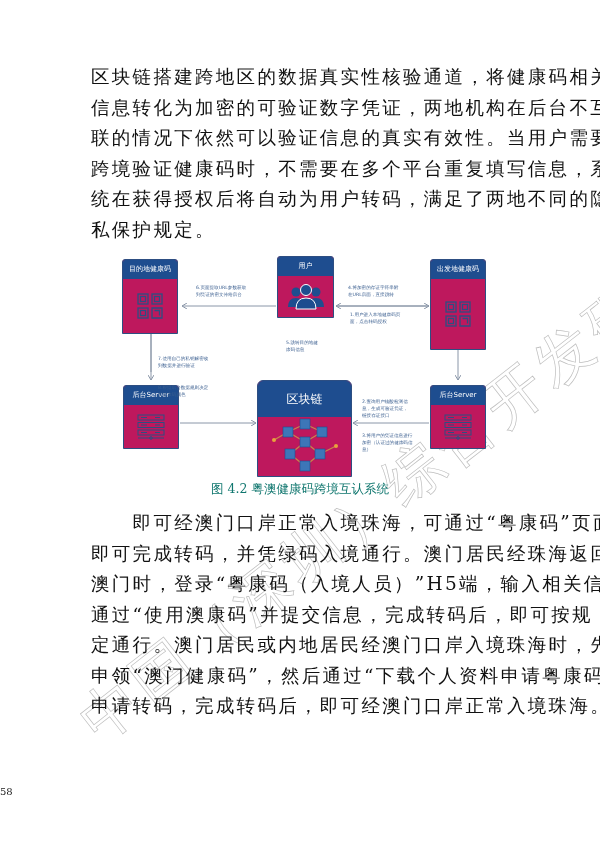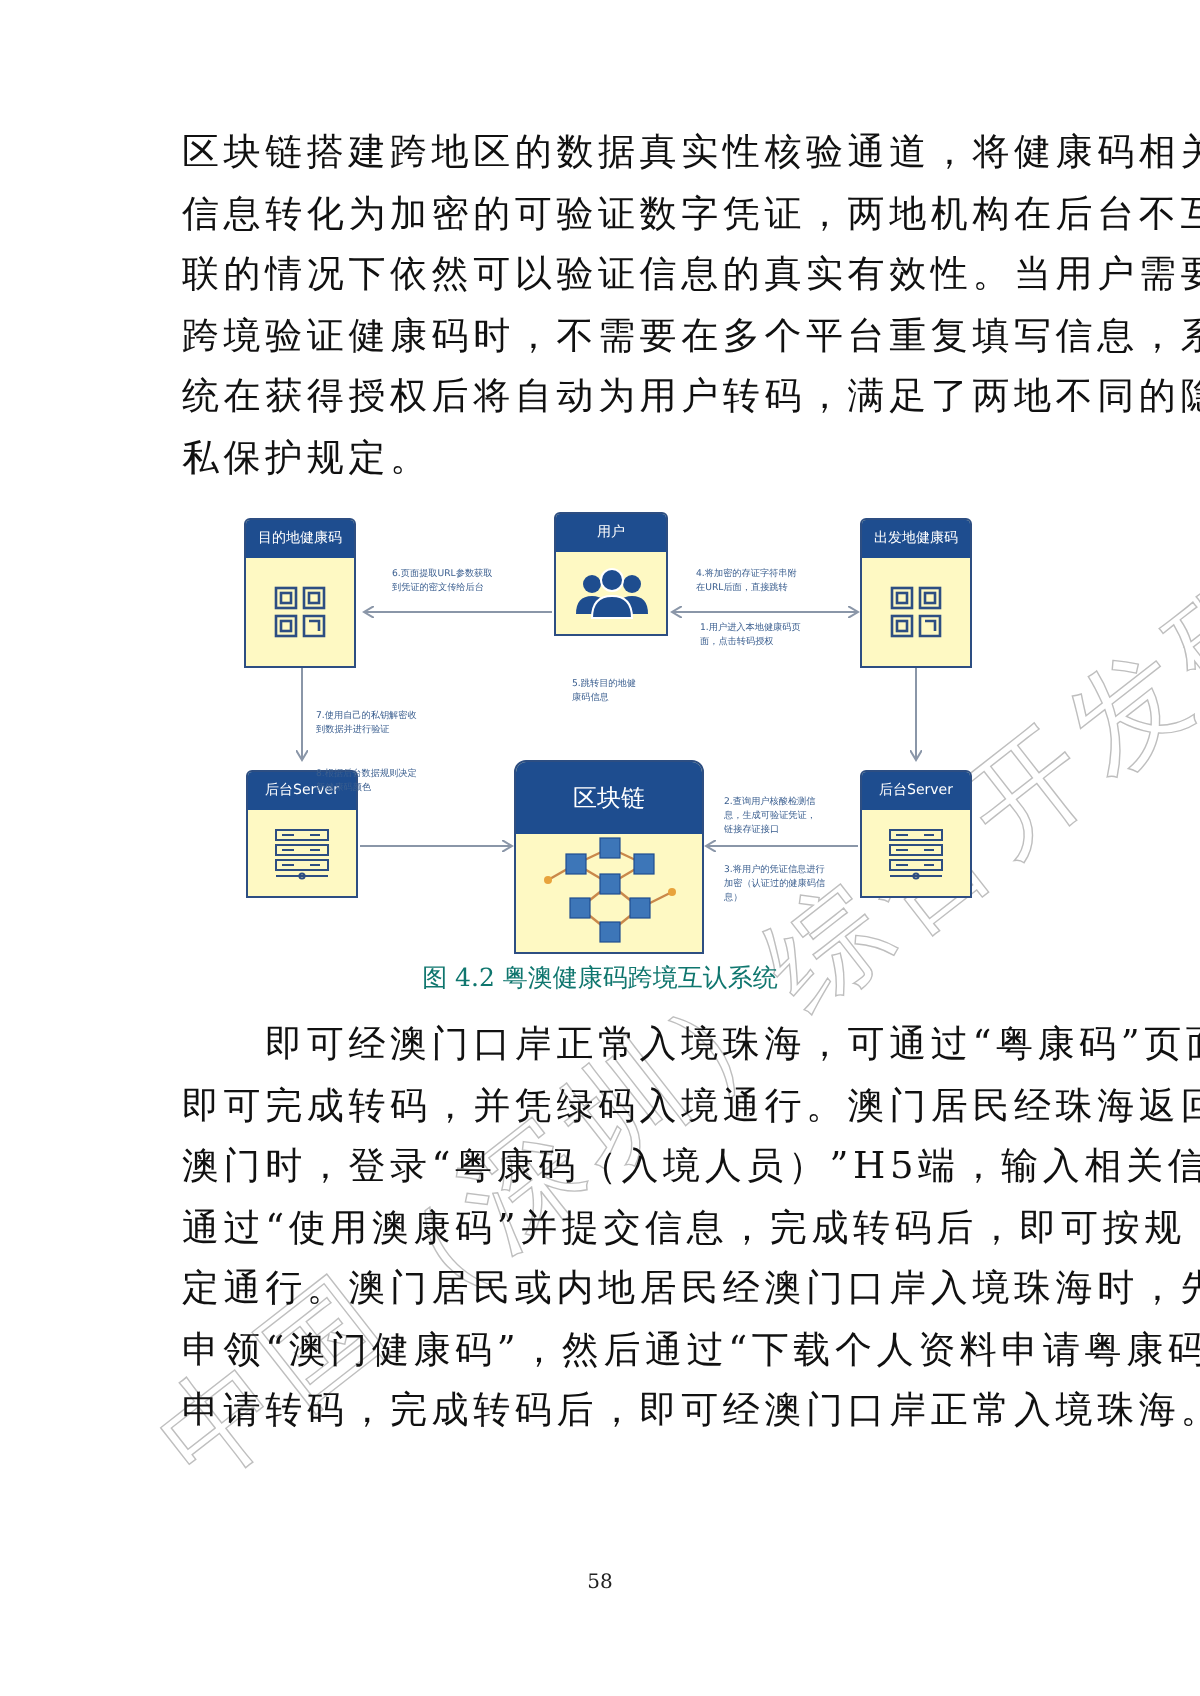--- a/index.html
+++ b/index.html
@@ -13,28 +13,28 @@
     text-align: justify; margin: 0;
   }
   .para .line { display: block; white-space: nowrap; }
   #para1 { top: 62px; }
   #para2 { top: 508px; }
   .caption {
     position: absolute; top: 481px; left: 0; width: 600px; text-align: center;
     font-size: 12.5px; color: #0f766e;
   }
   .page-num {
-    position: absolute; top: 786px; left: 0; width: 600px; text-align: center;
+    position: absolute; top: 786px; left: 0; width: 600px; text-align: left;
     font-size: 10px; color: #222;
   }
 
   
   .diagram { position: absolute; left: 0; top: 0; width: 600px; height: 848px; pointer-events: none; }
   .node {
-    position: absolute; border: 1.5px solid #2d4e82; background: #fef9c3; border-radius: 3px 3px 0 0;
+    position: absolute; border: 1.5px solid #2d4e82; background: #be185d; border-radius: 3px 3px 0 0;
     box-sizing: border-box; pointer-events: auto;
   }
   .node .hdr {
     background: #1e4d8f; color: #fff; font-family: "DejaVu Sans", sans-serif;
     font-size: 7px; text-align: center; height: 19px; line-height: 19px; border-radius: 2px 2px 0 0;
   }
   .node .body { position: absolute; left: 0; right: 0; top: 19px; bottom: 0; display: flex; align-items: center; justify-content: center; }
   .chain .hdr { height: 36px; line-height: 36px; font-size: 12px; border-radius: 5px 5px 0 0; }
   .chain { border-radius: 6px 6px 0 0; }
   .chain .body { top: 36px; }
@@ -114,21 +114,21 @@
             <path d="M0 24 q0-9 8-9 q8 0 8 9 z"></path>
           <circle cx="28" cy="9" r="4.5"></circle>
             <path d="M20 24 q0-9 8-9 q8 0 8 9 z"></path>
           <circle cx="18" cy="7" r="5.5" stroke="#fff" stroke-width="1"></circle>
             <path d="M8 26 q0-11 10-11 q10 0 10 11 z" stroke="#fff" stroke-width="1"></path>
         </g>
       </svg>
     </div>
   </div>
 
-  <div class="node" style="left:430px;top:259px;width:56px;height:75px;">
+  <div class="node" style="left:430px;top:259px;width:56px;height:91px;">
     <div class="hdr">出发地健康码</div>
     <div class="body">
       <svg width="26" height="26" viewBox="0 0 26 26">
         <g fill="none" stroke="#2d4e82" stroke-width="1.3">
           <rect x="1" y="1" width="10" height="10"></rect>
             <rect x="3.5" y="3.5" width="5" height="5"></rect>
           <rect x="15" y="1" width="10" height="10"></rect>
             <rect x="17.5" y="3.5" width="5" height="5"></rect>
           <rect x="1" y="15" width="10" height="10"></rect>
             <rect x="3.5" y="17.5" width="5" height="5"></rect>

